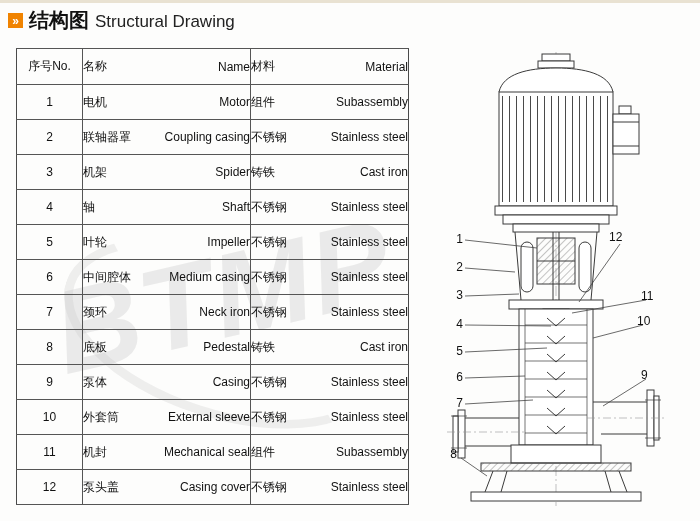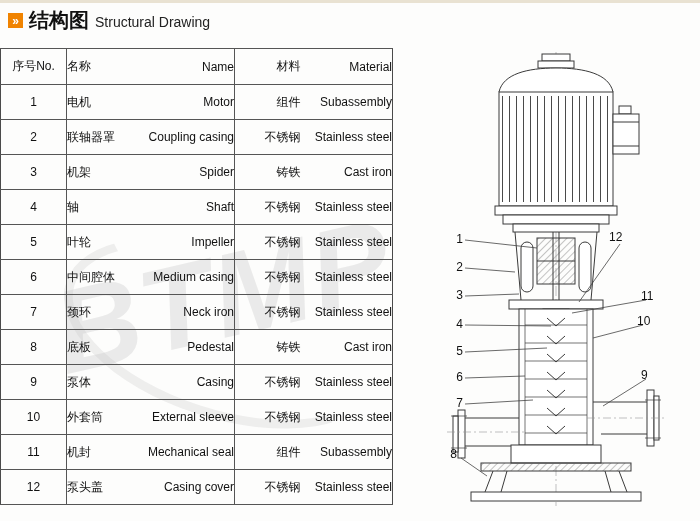--- a/index.html
+++ b/index.html
@@ -19,54 +19,54 @@
   .page-header{
     position:absolute; top:7px; left:8px;
     display:flex; align-items:center; gap:6px; z-index:2;
   }
   .hdr-icon{
     width:15px; height:15px; background:#f08300; color:#fff;
     display:flex; align-items:center; justify-content:center;
     font-size:12px; font-weight:bold; line-height:1;
   }
   .hdr-cn{ font-size:20px; font-weight:bold; }
-  .hdr-en{ font-size:14px; color:#222; padding-top:2px; }
+  .hdr-en{ font-size:17px; color:#222; padding-top:2px; }
 
   
   .watermark{
     position:absolute; left:52px; top:228px; z-index:0;
     transform:rotate(-13deg);
     font-size:118px; font-weight:bold; font-style:italic;
     letter-spacing:2px; color:#c9c9c9; opacity:0.35;
     white-space:nowrap; pointer-events:none;
   }
   .watermark-swirl{
     position:absolute; left:58px; top:248px; width:330px; height:170px;
     border:9px solid #cccccc; border-radius:50%;
     border-top-color:transparent; border-right-color:transparent;
     opacity:0.30; transform:rotate(18deg); z-index:0; pointer-events:none;
   }
 
   
   .parts-table{
-    position:absolute; top:48px; left:0; width:392px; z-index:1;
+    position:absolute; top:48px; left:16px; width:392px; z-index:1;
     border-collapse:collapse; table-layout:fixed;
     border:1.4px solid #4a4a4a;
     background:transparent;
   }
   .parts-table th, .parts-table td{
     border-top:1px solid #555; border-bottom:1px solid #555;
     font-size:12px; font-weight:normal; height:35px; padding:0;
     background:transparent;
   }
   .parts-table thead th{ height:36px; }
   .c-no   { width:66px;  text-align:center; }
   .c-cn   { width:68px;  text-align:left; }
   .c-en   { width:100px; text-align:right; padding-left:6px !important; }
-  .c-mcn  { width:66px;  text-align:right; }
+  .c-mcn  { width:66px;  text-align:left; }
   .c-men  { width:92px;  text-align:right; padding-left:6px !important; }
   .b-r    { border-right:1px solid #555; }
 
   
   .drawing{
     position:absolute; left:415px; top:50px; width:285px; height:460px; z-index:1;
   }
   .drawing svg{ position:absolute; left:0; top:0; }
   .callout{
     position:absolute; font-size:12px; color:#111; width:16px;

